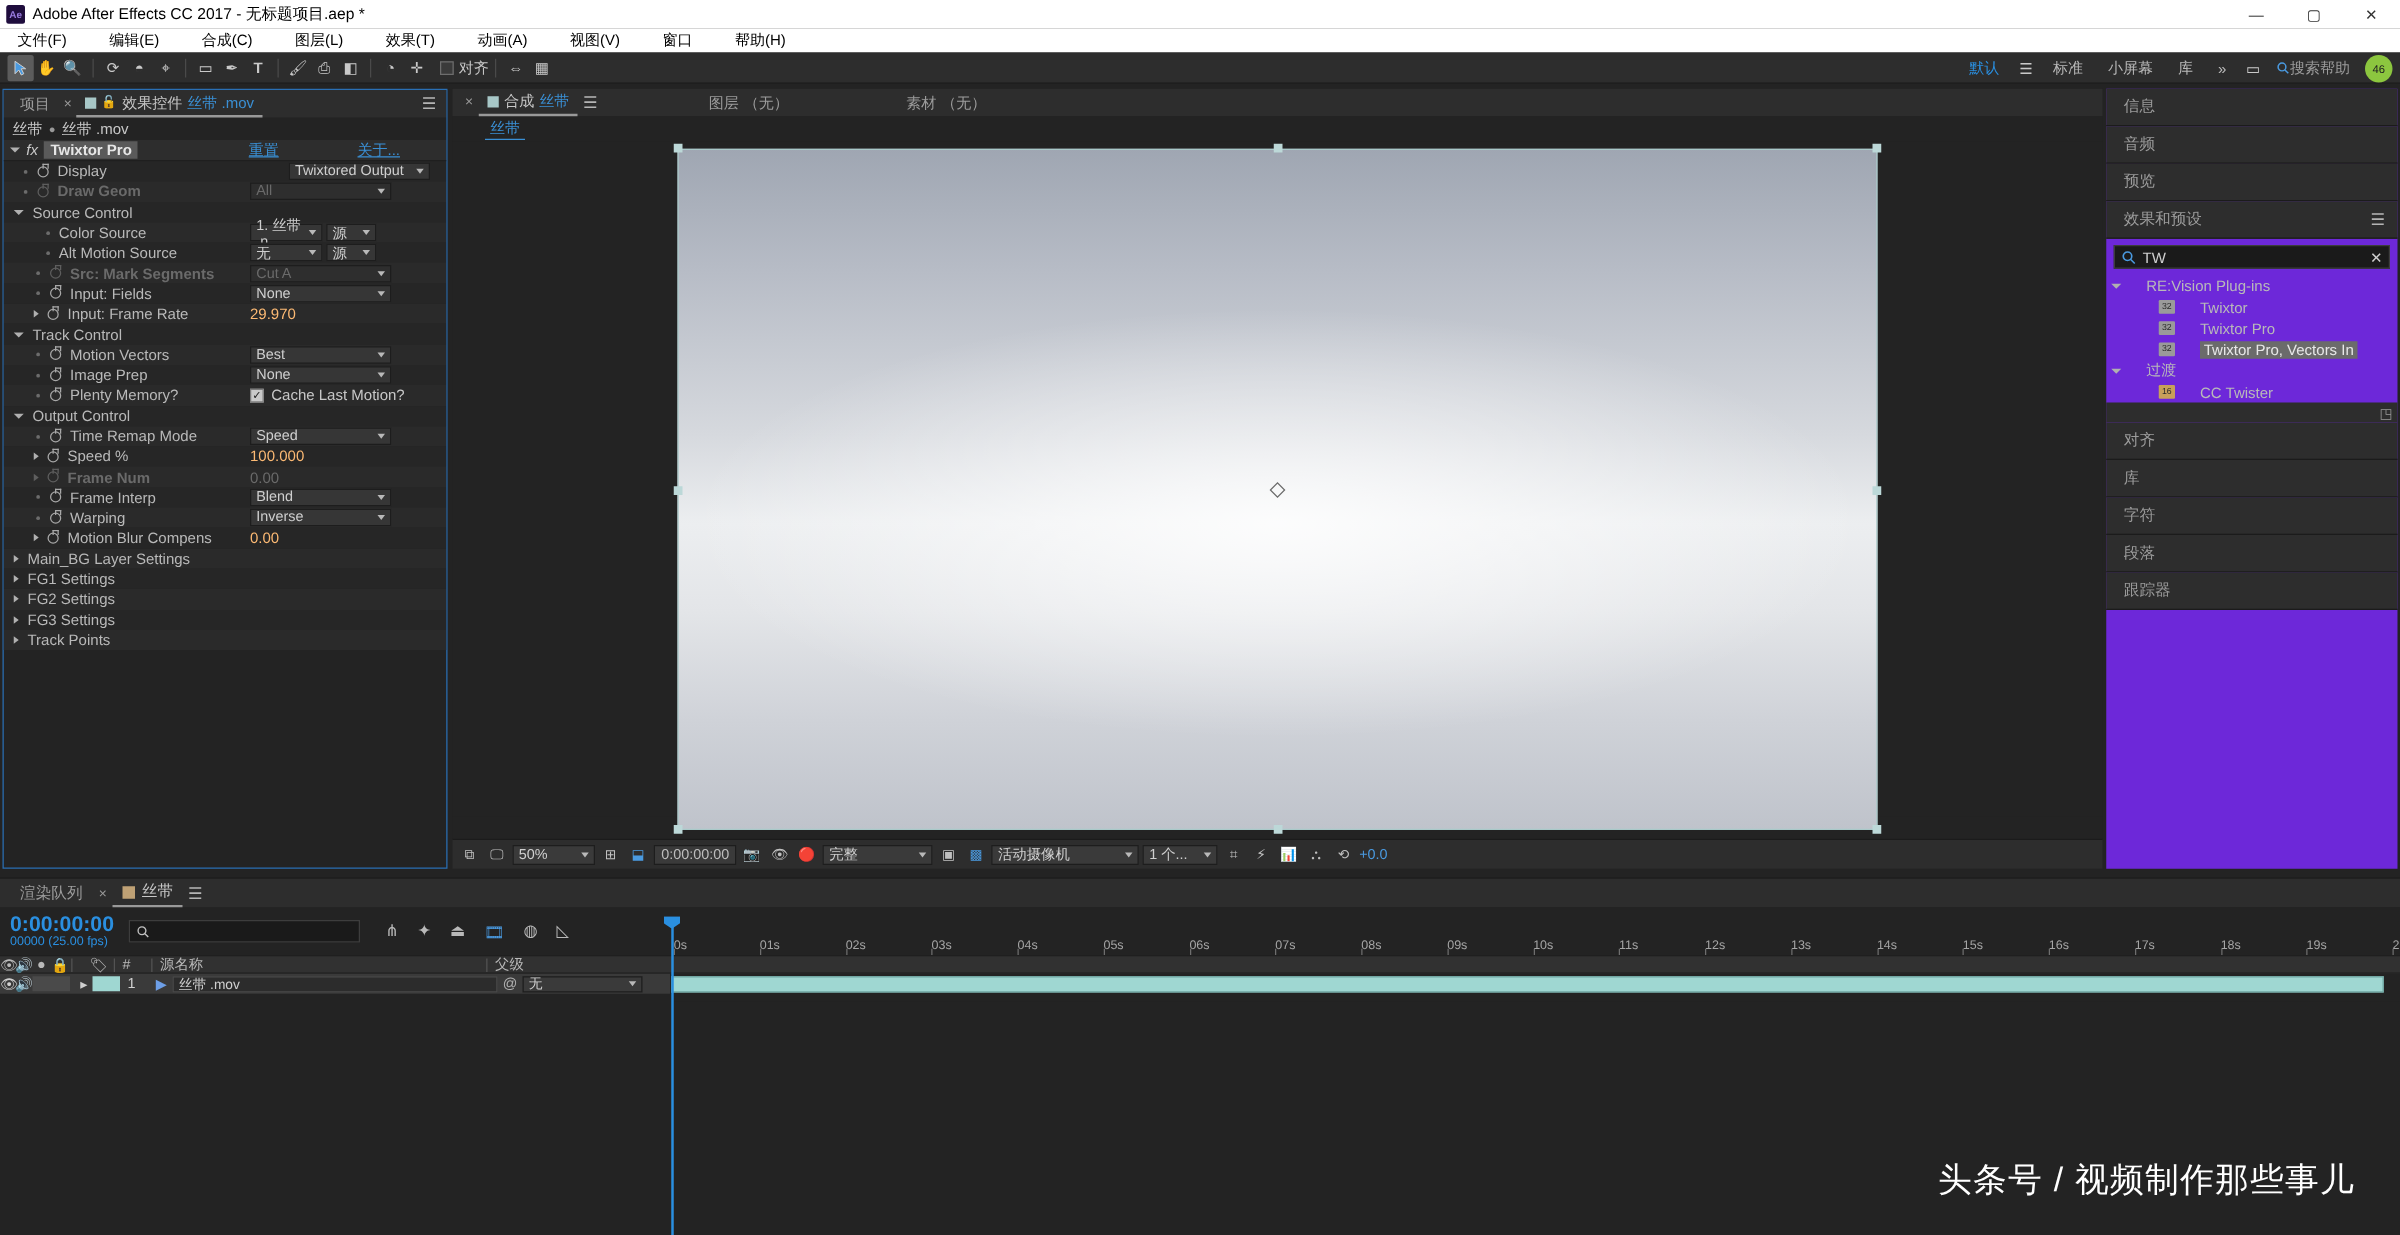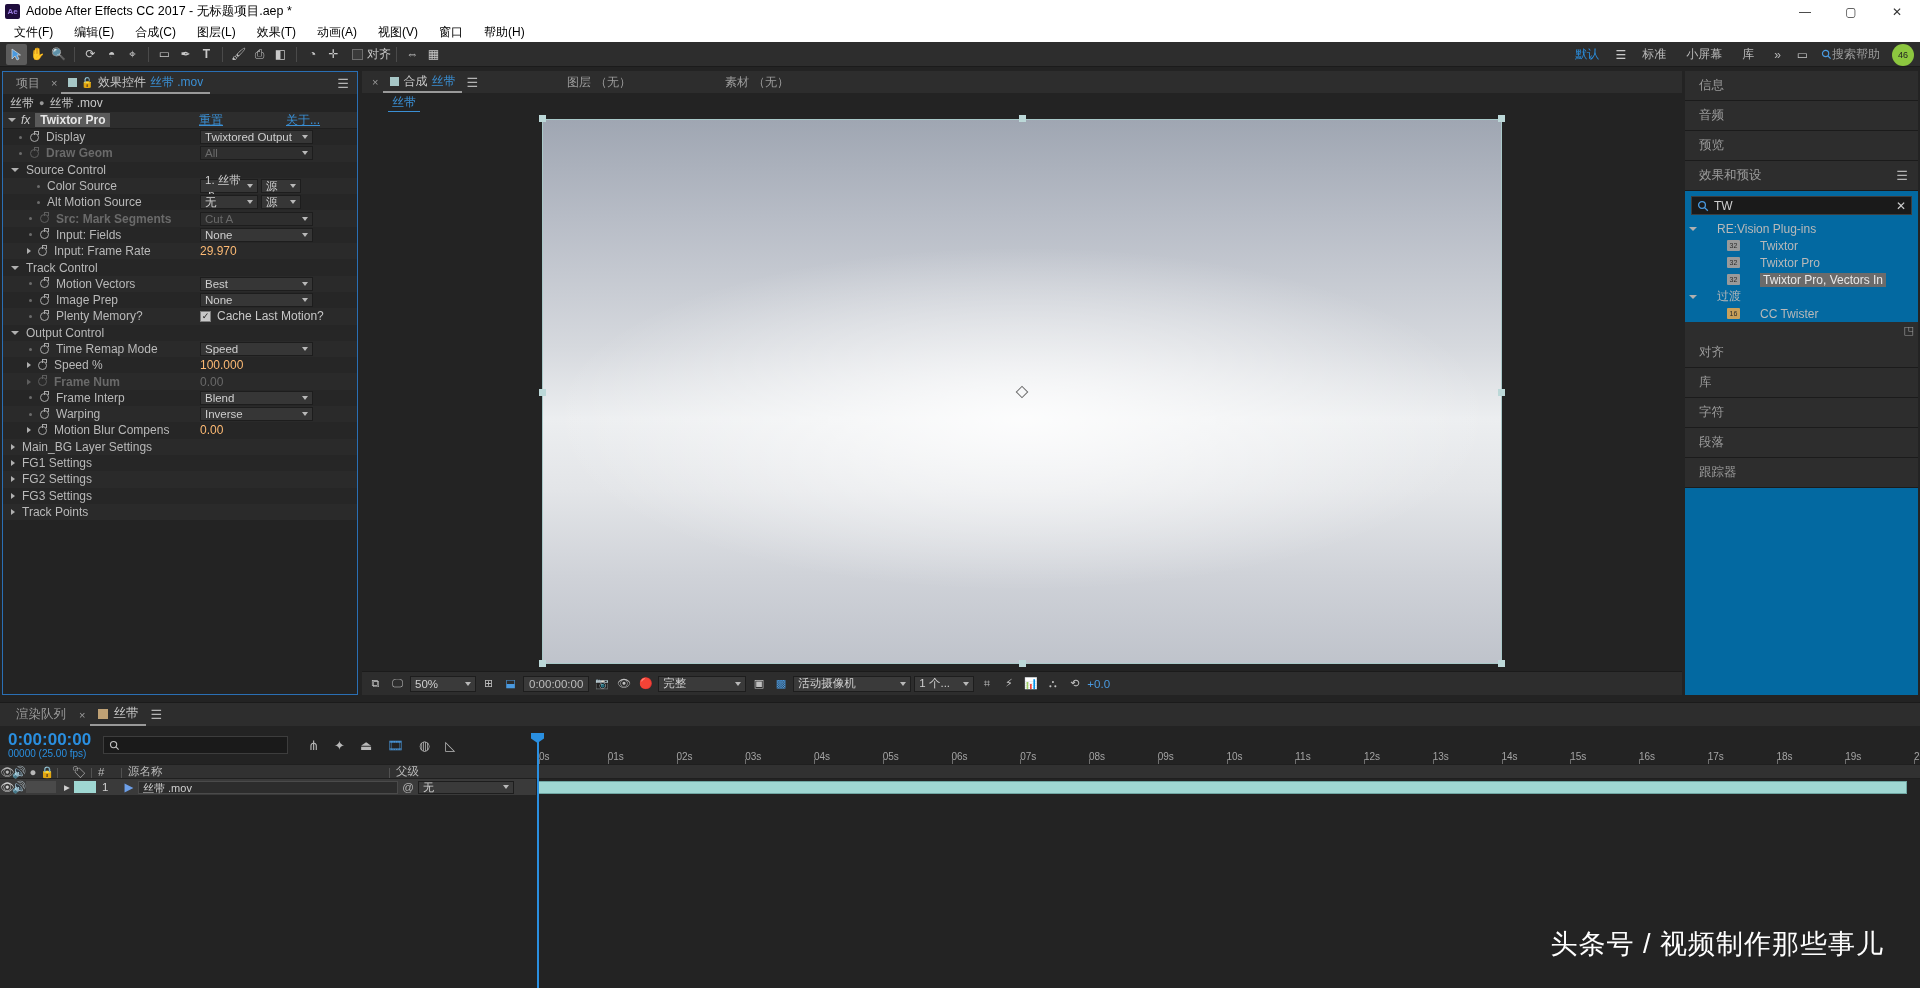--- a/index.html
+++ b/index.html
@@ -9,21 +9,21 @@
 
   
   .titlebar{ height:23px; background:#ffffff; display:flex; align-items:center; position:relative; }
   .ae-logo{ width:15px;height:15px;margin:0 6px 0 5px;background:#1f0d3d;border-radius:2px;
     color:#9a7ce0;font-size:8px;font-weight:bold;display:flex;align-items:center;justify-content:center;}
   .title-text{ color:#000; font-size:12.5px; }
   .win-btns{ position:absolute; right:0; top:0; height:23px; display:flex; }
   .win-btn{ width:46px;height:23px;display:flex;align-items:center;justify-content:center;color:#333;font-size:12px;}
 
   
-  .menubar{ height:19px; background:#fff; display:flex; align-items:center; padding-left:6px; gap:5px; }
+  .menubar{ height:19px; background:#fff; display:flex; align-items:center; padding-left:6px; gap:18px; }
   .menu-item{ color:#000; font-size:12px; padding:1px 8px; }
 
   
   .toolbar{ height:25px; background:#2d2d2d; border-bottom:1px solid #1b1b1b;
     display:flex; align-items:center; padding:0 6px; position:relative; }
   .tool{ width:21px;height:21px;display:flex;align-items:center;justify-content:center;color:#c9c9c9;font-size:12px;}
   .tool.active{ background:#5c5c5c; border-radius:2px; }
   .tsep{ width:1px;height:15px;background:#4a4a4a;margin:0 5px; }
   .tb-right{ position:absolute; right:6px; top:0; height:25px; display:flex; align-items:center; gap:2px; }
   .ws-item{ padding:2px 9px; font-size:12px; color:#b9b9b9; }
@@ -96,21 +96,21 @@
     width:9px;height:9px;border:1px solid #6a6a6a; z-index:5;}
   .comp-footer{ position:absolute; bottom:0; left:0; width:1320px; height:24px; background:#2d2d2d;
     display:flex; align-items:center; padding:0 4px; gap:3px; border-top:1px solid #1b1b1b;}
   .cf-btn{ width:19px;height:18px;display:flex;align-items:center;justify-content:center;color:#c0c0c0;font-size:11px;}
   .cf-dd{ height:16px;background:#3a3a3a;border:1px solid #1d1d1d;display:flex;align-items:center;
     justify-content:space-between;padding:0 4px;color:#cfcfcf;font-size:11.5px;gap:6px;}
   .cf-time{ height:16px;background:#3a3a3a;border:1px solid #1d1d1d;color:#bdbdbd;font-size:11.5px;
     display:flex;align-items:center;padding:0 5px;}
 
   
-  .rightdock{ position:absolute; right:2px; top:4px; width:233px; height:624px; background:#0369a1; }
+  .rightdock{ position:absolute; right:2px; top:4px; width:233px; height:624px; background:#6d28d9; }
   .rd-tab{ height:30px; background:#2d2d2d; border-bottom:1px solid #1b1b1b; display:flex;
     align-items:center; padding-left:14px; color:#9c9c9c; font-size:12.5px; position:relative;}
   .rd-menu{ position:absolute; right:10px; color:#b4b4b4; font-size:13px; }
   .fx-search{ margin:5px 6px; height:19px; background:#1a1a1a; border:1px solid #3d3d3d;
     display:flex; align-items:center; padding:0 5px; gap:5px; }
   .fx-search input{ background:transparent;border:none;outline:none;color:#cfcfcf;font-size:12px;flex:1;
     font-family:"Liberation Sans",sans-serif;}
   .fx-tree-row{ height:17px; display:flex; align-items:center; gap:20px; padding-left:4px; font-size:12px; color:#b9b9b9;}
   .fx-tree-row.sel .nm{ background:#6b6b6b; color:#e8e8e8; padding:0 3px; }
   .fx-icon{ width:13px;height:11px;background:#9a9a9a;color:#2a2a2a;font-size:7px;
@@ -252,21 +252,21 @@
         <span class="fx-link" style="position:absolute;left:283px">关于...</span>
       </div>
       <div class="rows" id="fx-rows">
           <div class="row">
             <span class="lbl" style="padding-left: 34px;">
               <span class="bullet" style="margin-left: -18px;"></span>
               <span class="stopw" style="margin-left: 4px;"></span>
               <span style="margin-left: 3px;">Display</span>
             </span>
             <span class="valcell">
-              <span class="dropdown" style="width: 113px;">
+              <span class="dropdown" style="width: 113px; margin-left: 31px;">
                 <span>Twixtored Output</span>
                 <i class="cv"></i>
               </span>
             </span>
           </div>
           <div class="row dim">
             <span class="lbl" style="padding-left: 34px;">
               <span class="bullet" style="margin-left: -18px;"></span>
               <span class="stopw dimc" style="margin-left: 4px;"></span>
               <span style="margin-left: 3px;">Draw Geom</span>

